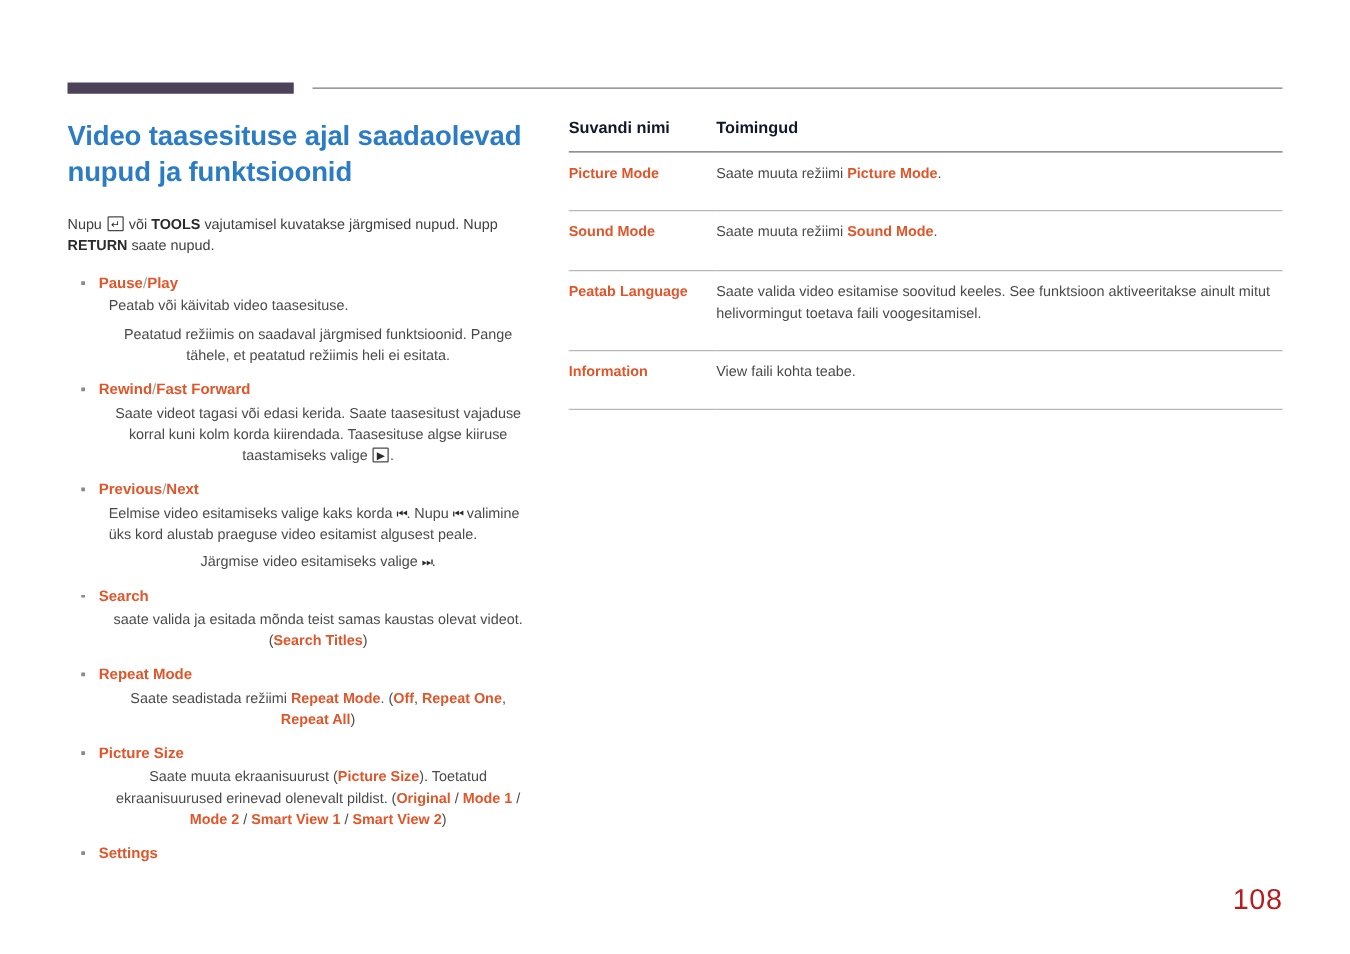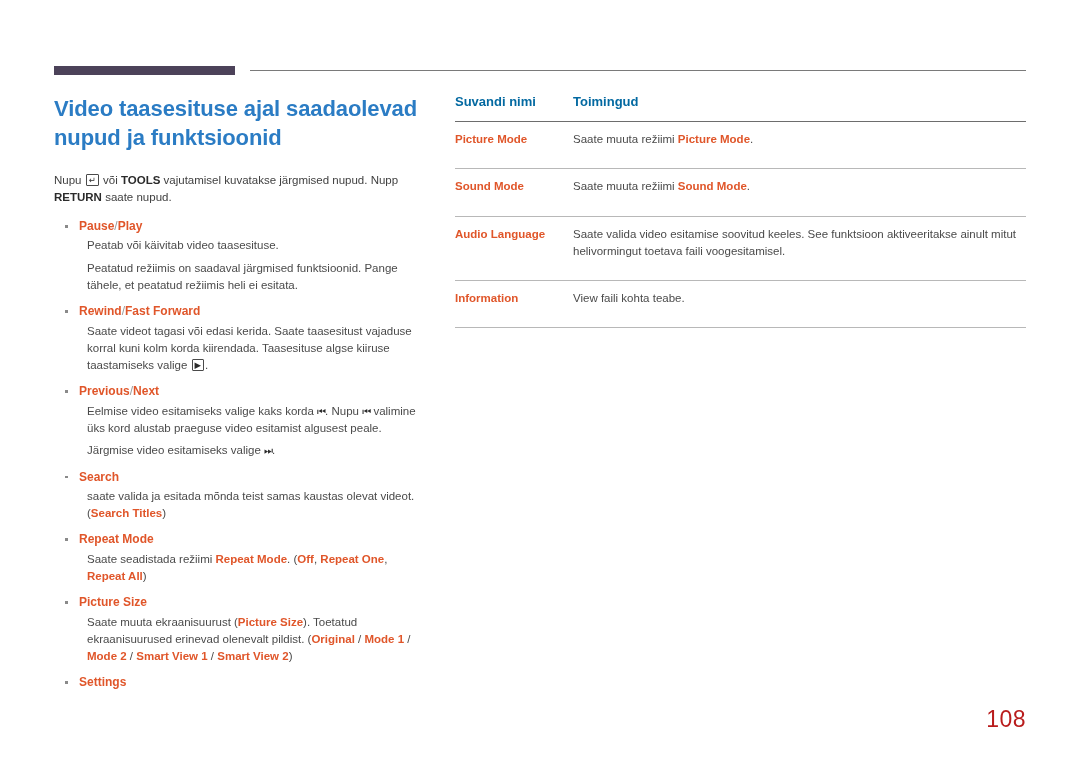--- a/index.html
+++ b/index.html
@@ -129,40 +129,40 @@
     line-height: 1.45;
     margin-bottom: 2px;
   }
   .item-head .sep { color: #9a9a9a; font-weight: normal; }
   .item-para {
     font-size: 11.5px;
     line-height: 1.5;
     color: #4a4a4a;
     margin: 0 0 5px 8px;
   }
-  .item-para:last-child { margin-bottom: 0; }
+  .item-para:last-child { margin-bottom: 0; text-align: center; }
   .hl {
     color: #e0562a;
     font-weight: bold;
   }
   .pl {
     color: #4a4a4a;
   }
 
   
   table.opt-table {
     width: 100%;
     border-collapse: collapse;
     font-size: 11.5px;
   }
   table.opt-table th {
     text-align: left;
     font-size: 13px;
     font-weight: bold;
-    color: #0369a1;
+    color: #0f172a;
     padding: 0 0 12px 0;
     vertical-align: bottom;
   }
   table.opt-table thead tr {
     border-bottom: 1.6px solid #6d6d6d;
   }
   table.opt-table td {
     vertical-align: top;
     padding: 9px 0 20px 0;
     border-bottom: 1px solid #b8b8b8;
@@ -314,21 +314,21 @@
           </td>
         </tr>
         <tr>
           <td class="c-name">Sound Mode</td>
           <td class="c-act">
             <span>Saate muuta režiimi</span>
             <span class="hl">Sound Mode</span><span>.</span>
           </td>
         </tr>
         <tr>
-          <td class="c-name">Audio Language</td>
+          <td class="c-name">Peatab Language</td>
           <td class="c-act">Saate valida video esitamise soovitud keeles. See funktsioon aktiveeritakse ainult mitut helivormingut toetava faili voogesitamisel.</td>
         </tr>
         <tr>
           <td class="c-name">Information</td>
           <td class="c-act">View faili kohta teabe.</td>
         </tr>
       </tbody>
     </table>
   </div>
 

